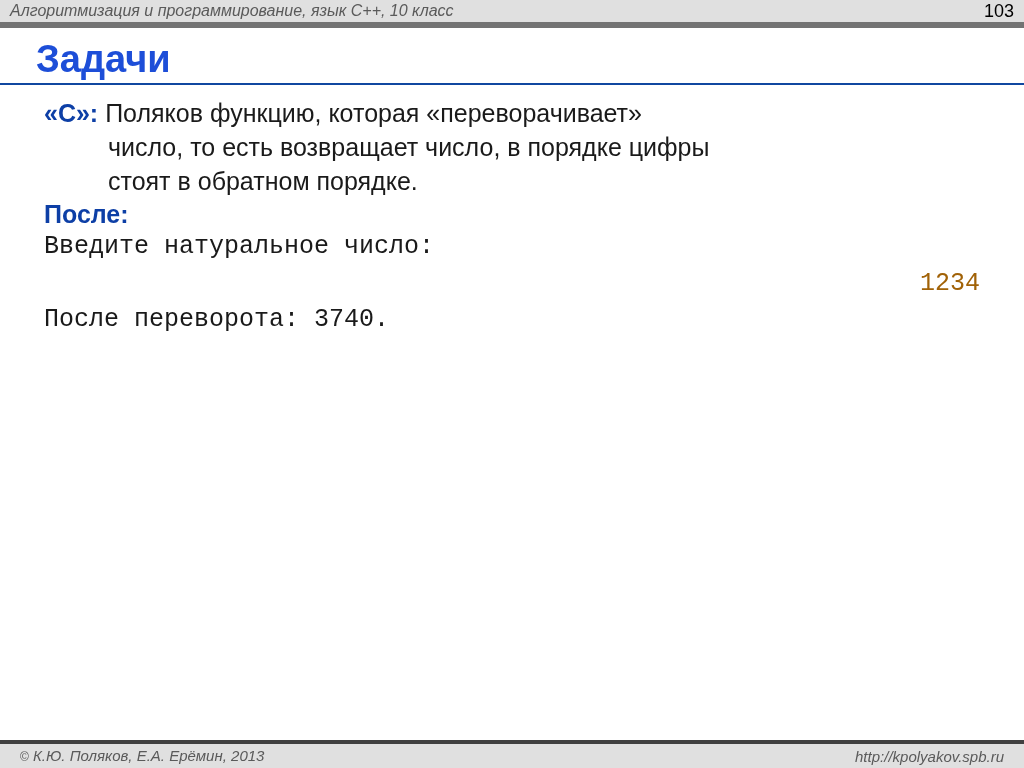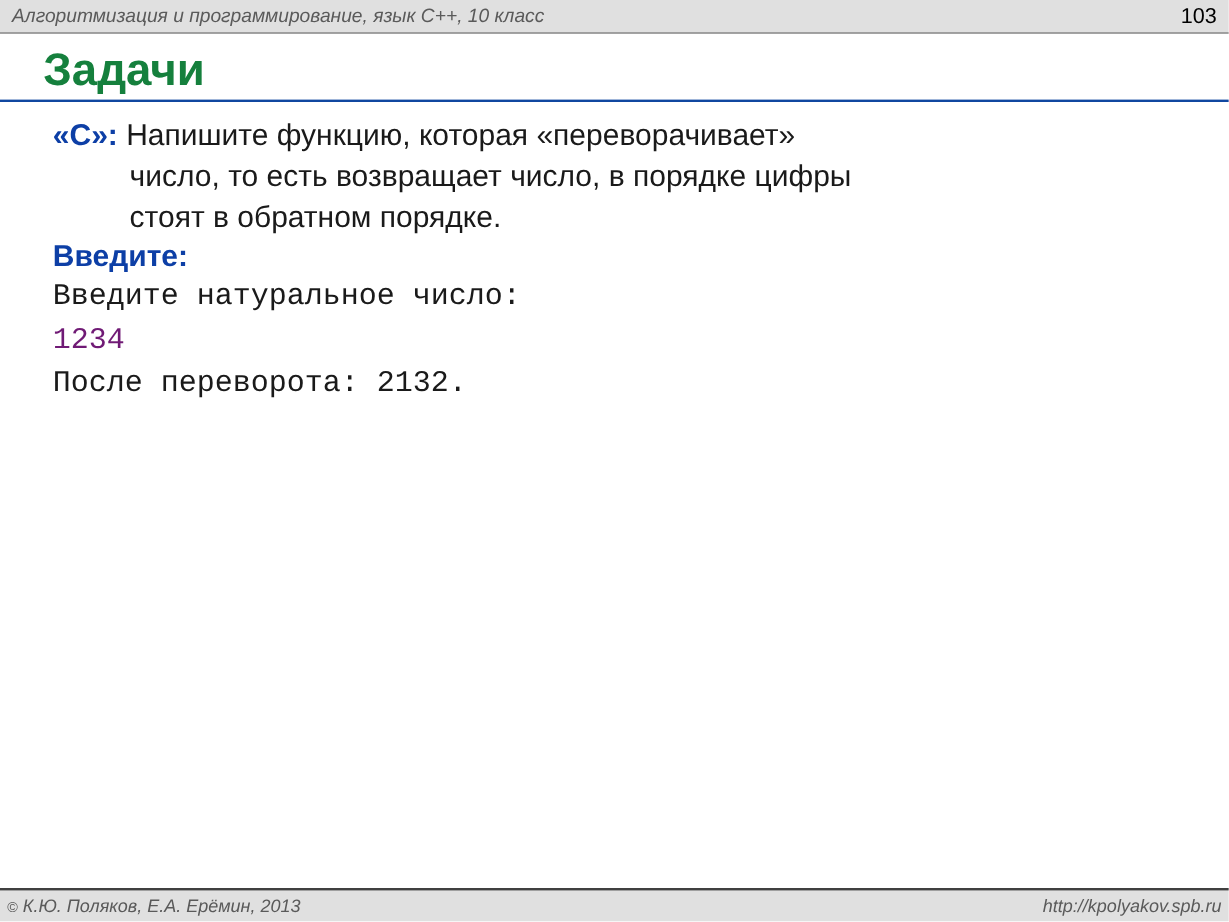--- a/index.html
+++ b/index.html
@@ -10,41 +10,41 @@
     body {
       width: 1024px;
       height: 768px;
       background: #ffffff;
       font-family: Arial, sans-serif;
       position: relative;
       overflow: hidden;
     }
     .header-bar {
       background: #e0e0e0;
-      border-bottom: 1px solid #737373;
+      border-bottom: 6px solid #737373;
       height: 28px;
       display: flex;
       justify-content: space-between;
       align-items: center;
       padding: 0 10px;
     }
     .header-text {
       font-style: italic;
       color: #5a5a5a;
       font-size: 16px;
     }
     .page-number {
       font-weight: normal;
       color: #000;
       font-size: 18px;
     }
     .slide-title {
       font-size: 38px;
       font-weight: bold;
-      color: #15803d;
+      color: #1d4ed8;
       padding: 10px 0 2px 36px;
       border-bottom: 2px solid #1047a0;
       margin-bottom: 12px;
     }
     .content {
       padding: 0 44px 0 44px;
     }
     .task-level {
       color: #0d3fa6;
       font-weight: bold;
@@ -71,34 +71,35 @@
     }
     .mono {
       font-family: "Courier New", monospace;
       font-size: 25px;
       font-weight: normal;
       color: #1a1a1a;
       display: block;
       line-height: 1.45;
     }
     .mono-red {
-      color: #701a75;
+      color: #a16207;
+      text-align: right;
     }
     .footer-bar {
       position: absolute;
       bottom: 0;
       left: 0;
       right: 0;
       background: #e0e0e0;
-      border-top: 2px solid #404040;
+      border-top: 4px solid #404040;
       height: 28px;
       display: flex;
       justify-content: space-between;
       align-items: center;
-      padding: 0 6px;
+      padding: 0 20px;
     }
     .footer-text {
       font-style: italic;
       color: #5a5a5a;
       font-size: 15px;
     }
     .copyright-symbol {
       font-style: normal;
       font-size: 12px;
       vertical-align: middle;
@@ -110,27 +111,27 @@
 <div class="header-bar">
   <span class="header-text">Алгоритмизация и программирование, язык  C++, 10 класс</span>
   <span class="page-number">103</span>
 </div>
 
 <div class="slide-title">Задачи</div>
 
 <div class="content">
   <div class="task-text">
     <span class="task-line1">
-      <span class="task-level">«С»:</span><span> Напишите функцию, которая «переворачивает»</span>
+      <span class="task-level">«С»:</span><span> Поляков функцию, которая «переворачивает»</span>
     </span>
     <span class="task-indent">число, то есть возвращает число, в порядке цифры</span>
     <span class="task-indent">стоят в обратном порядке.</span>
   </div>
-  <span class="example-label">Введите:</span>
+  <span class="example-label">После:</span>
   <span class="mono">Введите натуральное число:</span>
   <span class="mono mono-red">1234</span>
-  <span class="mono">После переворота: 2132.</span>
+  <span class="mono">После переворота: 3740.</span>
 </div>
 
 <div class="footer-bar">
   <span class="footer-text"><span class="copyright-symbol">©</span><span> К.Ю. Поляков, Е.А. Ерёмин, 2013</span></span>
   <span class="footer-text">http://kpolyakov.spb.ru</span>
 </div>
 
 </body></html>

